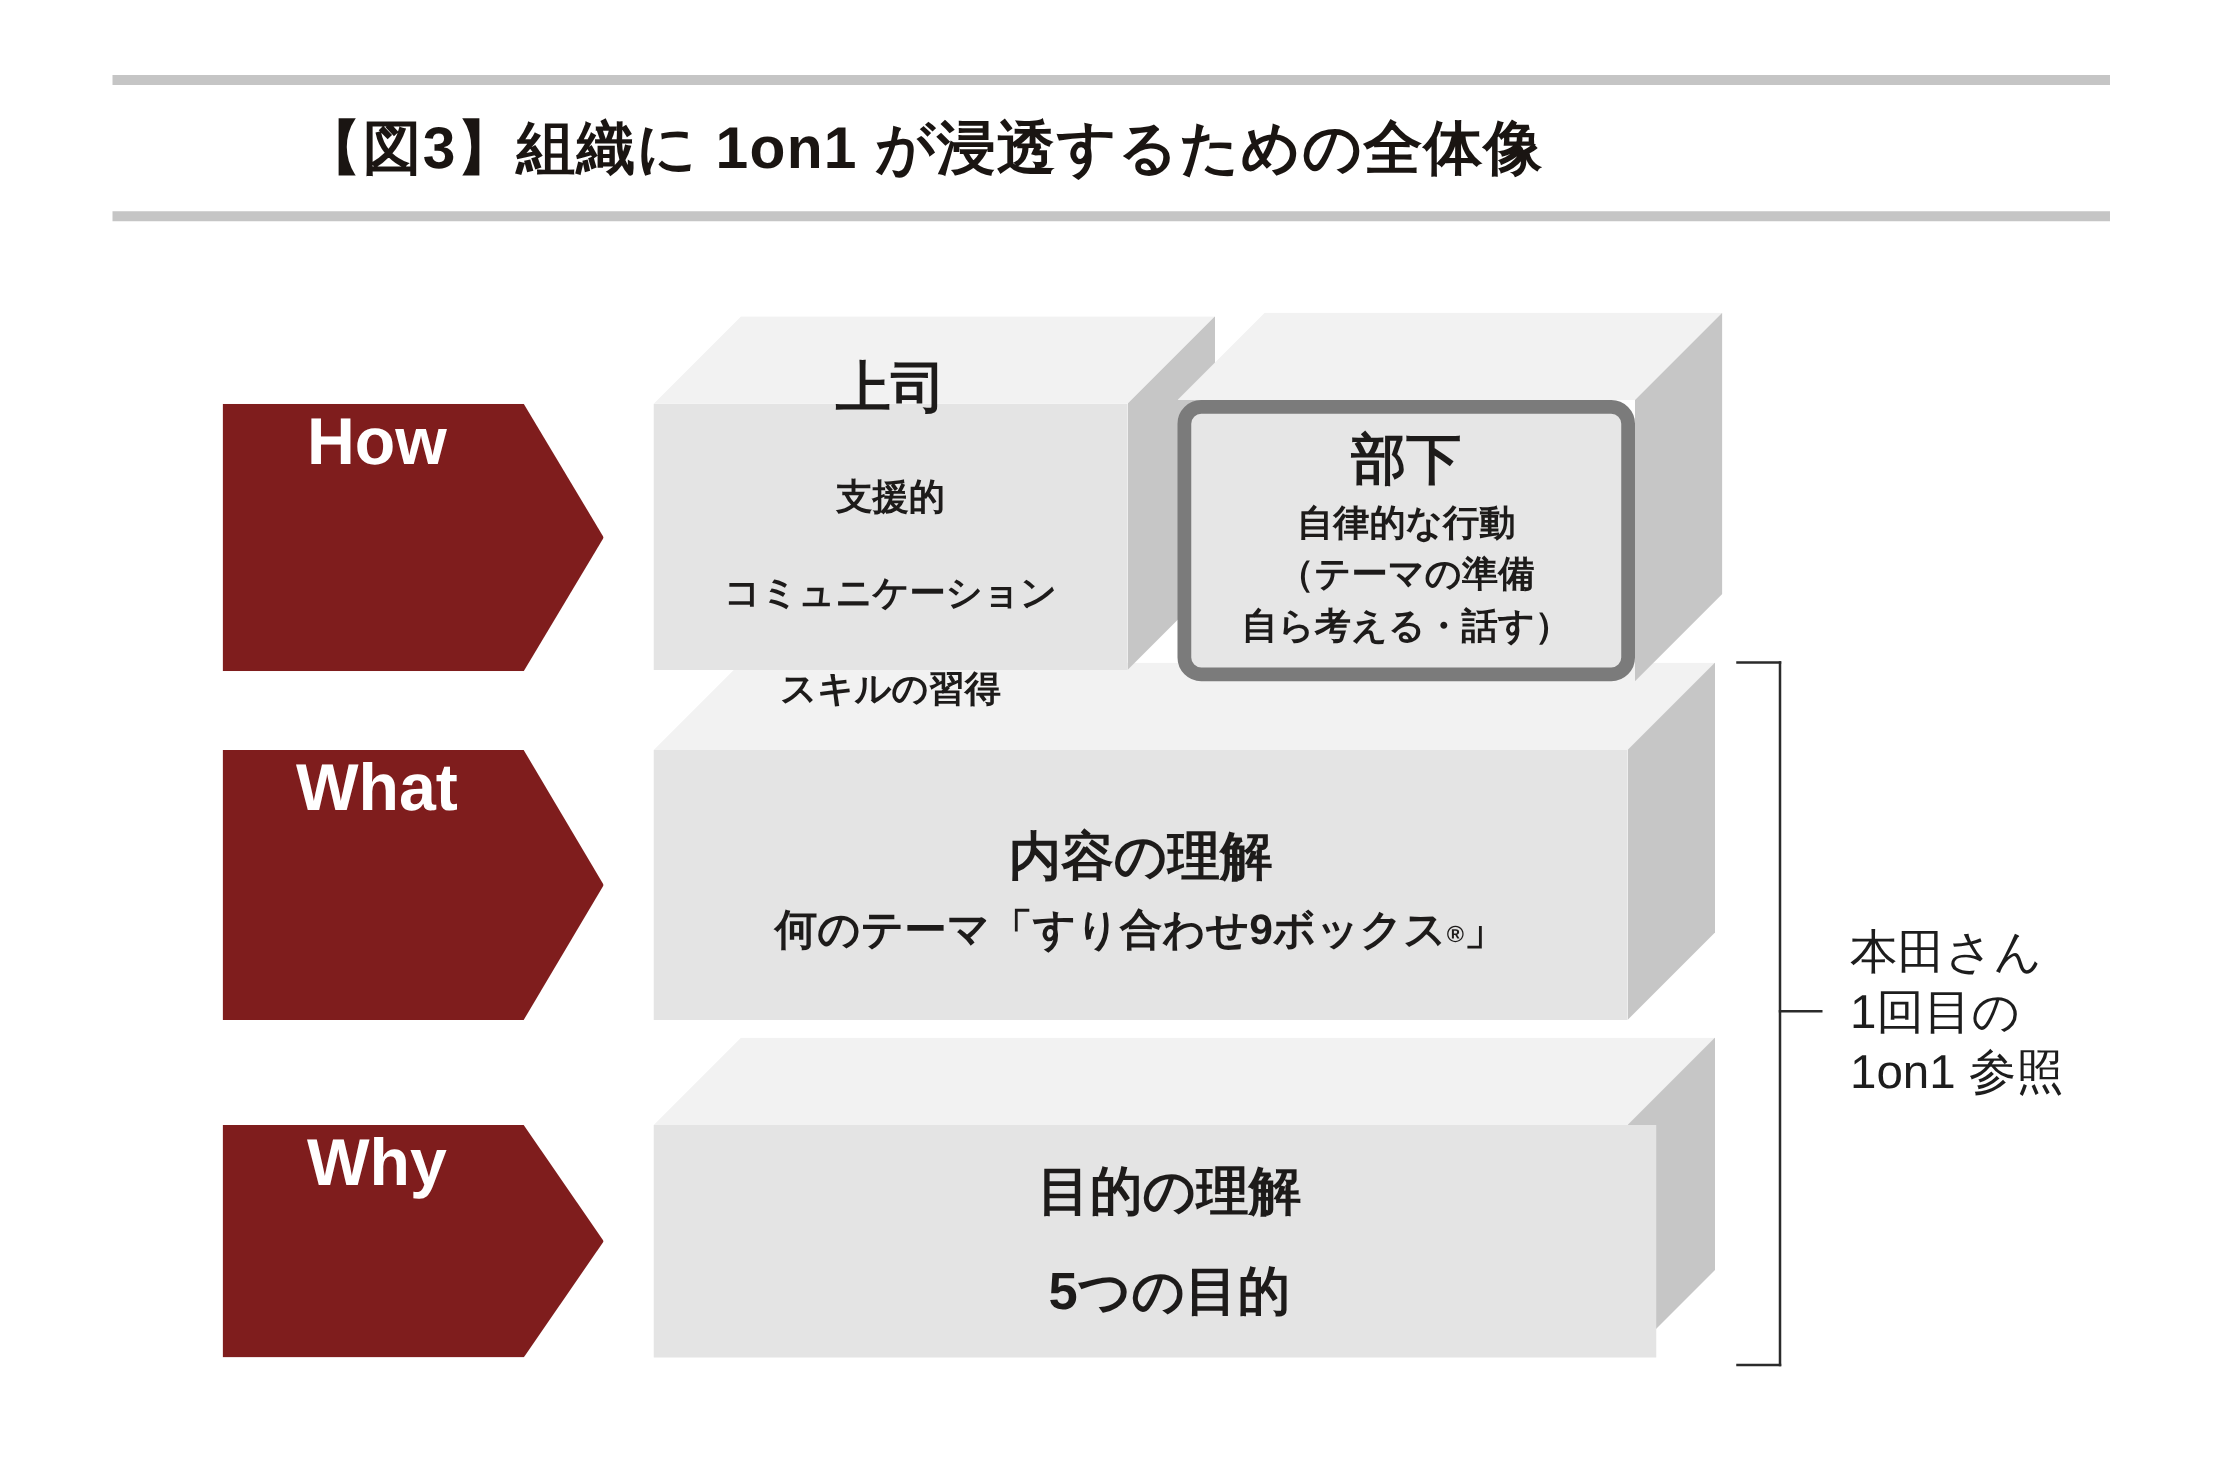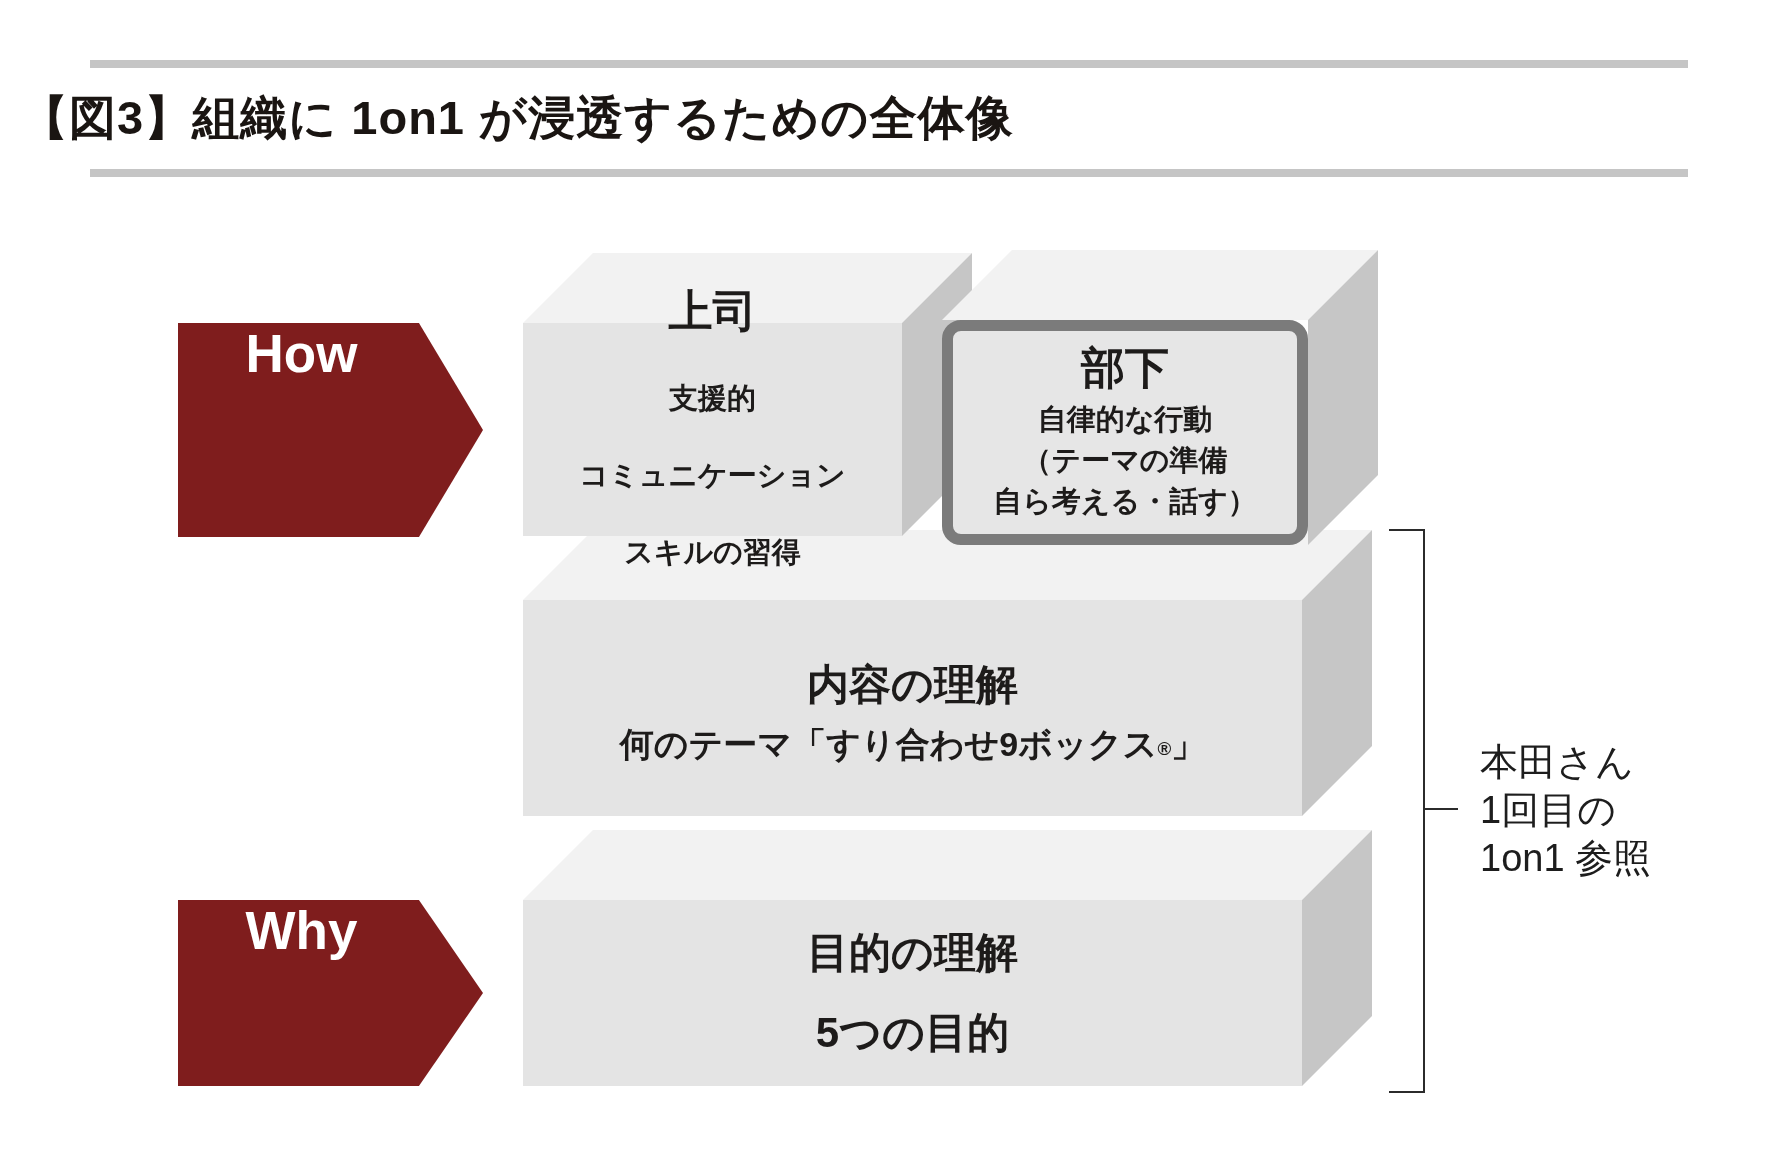--- a/index.html
+++ b/index.html
@@ -4,21 +4,21 @@
 <style>
   html,body{margin:0;padding:0;background:#ffffff;}
   .canvas{
     position:relative;width:1776px;height:1170px;background:#ffffff;overflow:hidden;
     font-family:"Liberation Sans","DejaVu Sans",sans-serif;color:#1d1b1a;
   }
   .rule{position:absolute;left:90px;width:1598px;height:8px;background:#c5c5c5;}
   .rule-top{top:60px;}
   .rule-bottom{top:169px;}
   .title-wrap{position:absolute;left:0;top:68px;width:1477px;height:101px;
-    display:flex;align-items:center;margin-left:21px;}
+    display:flex;align-items:center;justify-content:center;}
   .fig-title{font-size:47px;font-weight:bold;letter-spacing:1px;color:#1a1512;}
 
   
   .arrow{position:absolute;left:178px;width:305px;background:#7f1d1d;
     clip-path:polygon(0 0,79% 0,100% 50%,79% 100%,0 100%);
     display:flex;align-items:flex-start;justify-content:center;}
   .arrow span{color:#ffffff;font-weight:bold;font-size:53px;padding-right:58px;}
   .arrow-how{top:323px;height:214px;}
   .arrow-what{top:600px;height:216px;}
   .arrow-why{top:900px;height:186px;}
@@ -44,21 +44,21 @@
 
   
   .what-top{left:523px;top:530px;width:849px;height:70px;}
   .what-side{left:1302px;top:530px;width:70px;height:286px;}
   .what-front{left:523px;top:600px;width:779px;height:216px;padding-top:14px;
     box-sizing:border-box;gap:16px;}
 
   
   .why-top{left:523px;top:830px;width:849px;height:70px;}
   .why-side{left:1302px;top:830px;width:70px;height:256px;}
-  .why-front{left:523px;top:900px;width:779px;height:186px;}
+  .why-front{left:523px;top:900px;width:779px;height:186px;padding-left:23px;}
 
   .z1{z-index:1;}.z2{z-index:2;}.z3{z-index:3;gap:36px;}.z4{z-index:4;}
 
   .box-title{font-size:44px;font-weight:bold;line-height:50px;margin-bottom:6px;}
   .box-line{font-size:29px;font-weight:bold;line-height:41px;}
   .big-title{font-size:42px;font-weight:bold;line-height:46px;}
   .what-sub{font-size:34px;font-weight:bold;line-height:40px;}
   .reg-mark{font-size:0.55em;vertical-align:0.08em;}
   .why-line{font-size:42px;font-weight:bold;line-height:80px;}
 
@@ -75,20 +75,23 @@
 <div class="canvas">
 
   <div class="rule rule-top"></div>
   <div class="title-wrap">
     <div class="fig-title">【図3】組織に 1on1 が浸透するための全体像</div>
   </div>
   <div class="rule rule-bottom"></div>
 
   <div class="arrow arrow-how">
     <span>How</span>
+  </div>
+  <div class="arrow arrow-what">
+    <span>What</span>
   </div>
   <div class="arrow arrow-why">
     <span>Why</span>
   </div>
 
   <div class="face-top why-top z1"></div>
   <div class="face-side why-side z1"></div>
   <div class="face-front why-front z1">
     <div class="why-line">目的の理解</div>
     <div class="why-line">5つの目的</div>

